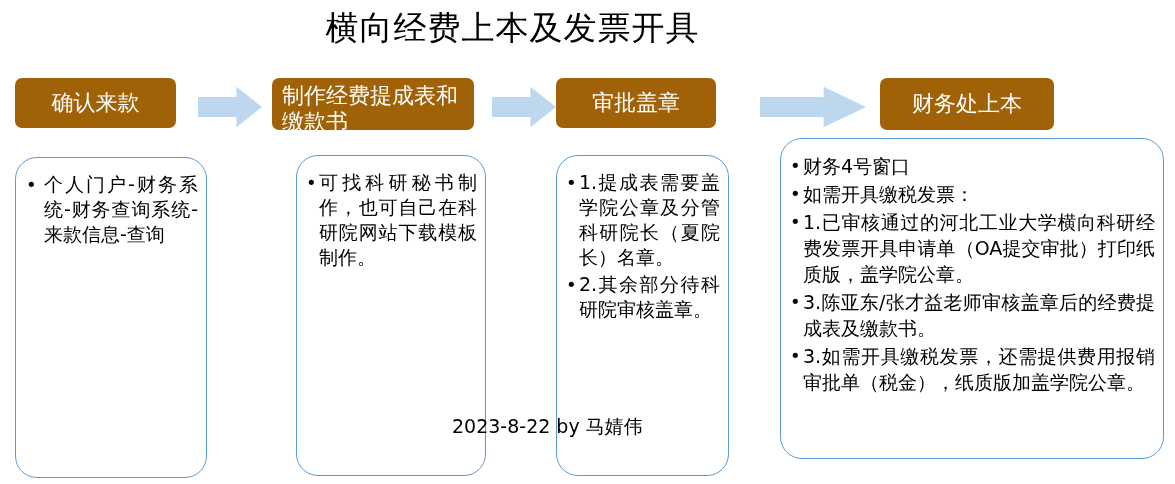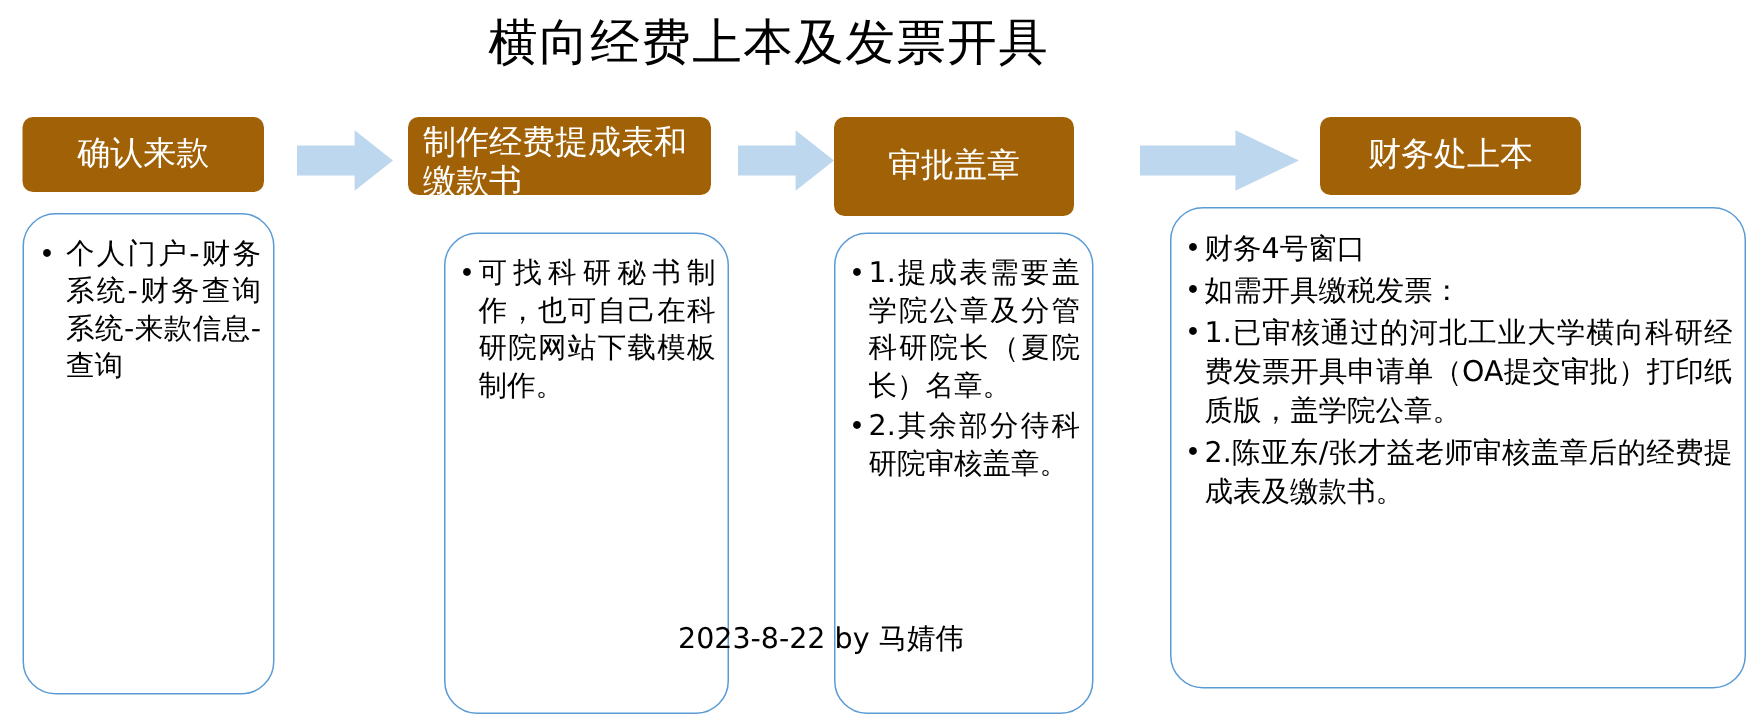--- a/index.html
+++ b/index.html
@@ -48,21 +48,21 @@
   }
   .stage-header.two-line {
     justify-content: flex-start;
     text-align: left;
     padding: 5px 10px;
     align-items: flex-start;
   }
 
   #stage-header-0 { left: 15px;  top: 78px; width: 161px; height: 50px; }
   #stage-header-1 { left: 272px; top: 78px; width: 202px; height: 52px; }
-  #stage-header-2 { left: 556px; top: 78px; width: 160px; height: 66px; }
+  #stage-header-2 { left: 556px; top: 78px; width: 160px; height: 50px; }
   #stage-header-3 { left: 880px; top: 78px; width: 174px; height: 52px; }
 
   
   .flow-arrow {
     position: absolute;
     width: 64px;
     height: 42px;
     top: 86px;
   }
   .flow-arrow .arrow-shape {
@@ -78,21 +78,21 @@
   
   .detail-box {
     position: absolute;
     border: 1.6px solid #5B9BD5;
     border-radius: 22px;
     background: #FFFFFF;
     box-sizing: border-box;
     padding: 14px 8px 6px 8px;
     overflow: hidden;
   }
-  #detail-box-0 { left: 15px;  top: 142px; width: 168px; height: 321px; }
+  #detail-box-0 { left: 15px;  top: 157px; width: 192px; height: 321px; }
   #detail-box-1 { left: 296px; top: 155px; width: 190px; height: 321px; }
   #detail-box-2 { left: 556px; top: 155px; width: 173px; height: 321px; }
   #detail-box-3 { left: 780px; top: 138px; width: 384px; height: 321px; }
 
   ul.bullet-list {
     list-style: none;
     margin: 0;
     padding: 0;
   }
   ul.bullet-list li {
@@ -178,17 +178,18 @@
     <li>1.提成表需要盖学院公章及分管科研院长（夏院长）名章。</li>
     <li>2.其余部分待科研院审核盖章。</li>
   </ul>
 </div>
 
 <div class="detail-box" id="detail-box-3">
   <ul class="bullet-list">
     <li>财务4号窗口</li>
     <li>如需开具缴税发票：</li>
     <li>1.已审核通过的河北工业大学横向科研经费发票开具申请单（OA提交审批）打印纸质版，盖学院公章。</li>
-    <li>2.陈亚东/张才益老师审核盖章后的经费提成表及缴款书。</li>
+    <li>3.陈亚东/张才益老师审核盖章后的经费提成表及缴款书。</li>
+    <li>3.如需开具缴税发票，还需提供费用报销审批单（税金），纸质版加盖学院公章。</li>
   </ul>
 </div>
 
 <div id="footer-credit">2023-8-22  by 马婧伟</div>
 
 </body></html>

